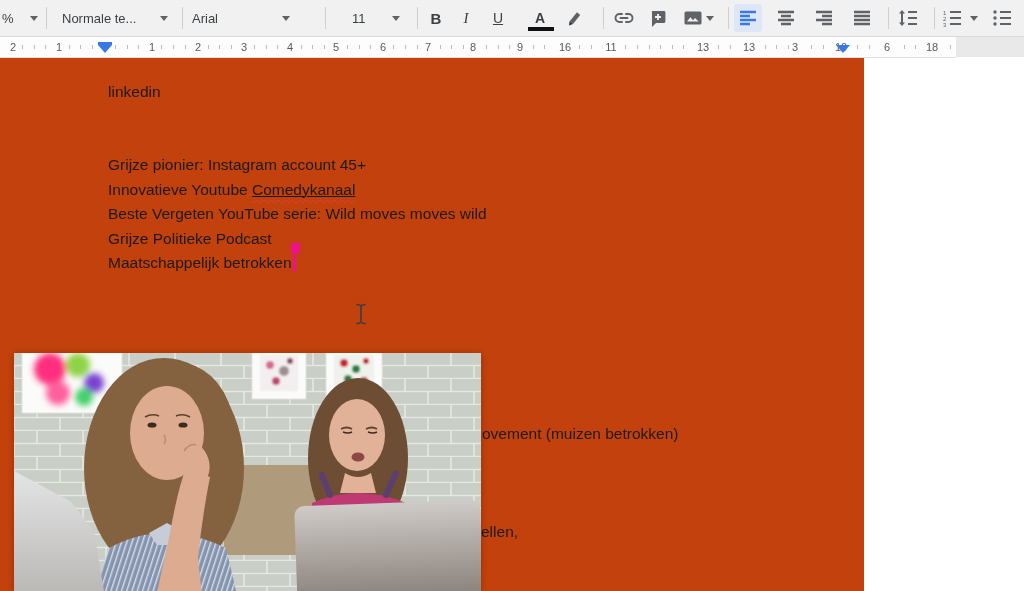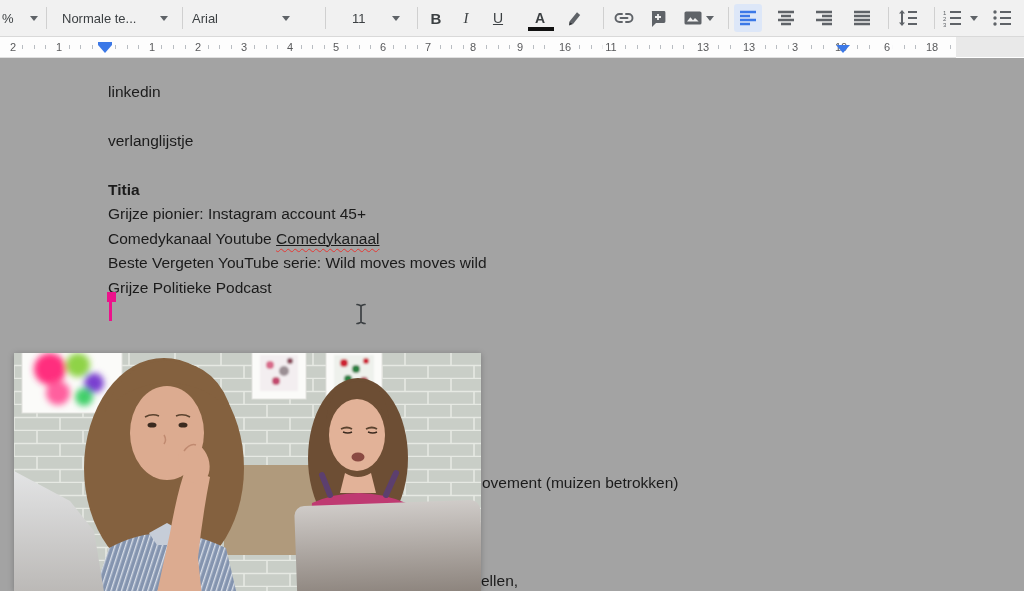--- a/index.html
+++ b/index.html
@@ -26,21 +26,21 @@
   .ruler{position:absolute;left:0;top:37px;width:1024px;height:20px;background:#e9e9e9;}
   .ruler .page-band{position:absolute;left:0;top:0;width:956px;height:20px;background:#fdfdfd;border-bottom:1px solid #e0e0e0;
      background-image:repeating-linear-gradient(to right,transparent 0px,transparent 10.6px,#b9bdc2 10.6px,#b9bdc2 11.6px);
      background-size:100% 4px;background-position:0 8px;background-repeat:no-repeat;}
   .rmark{position:absolute;top:3px;transform:translateX(-50%);font-size:11px;color:#58595b;background:#fdfdfd;padding:0 3px;line-height:14px;}
   .indent-marker{position:absolute;top:5px;width:14px;}
   .indent-marker .bar{width:14px;height:3px;background:var(--accent);margin-bottom:0;}
   .indent-marker .tri{width:0;height:0;border-left:7px solid transparent;border-right:7px solid transparent;border-top:8px solid var(--accent);}
 
   
-  .document{position:absolute;left:0;top:58px;width:1024px;height:533px;background:#a3a3a3;}
+  .document{position:absolute;left:0;top:58px;width:864px;height:533px;background:#c2410c;}
   .doc-lines{padding:22px 0 0 108px;font-size:15.5px;color:#1b1b1b;}
   .doc-line{height:24.45px;line-height:24.45px;white-space:nowrap;}
   .run.b{font-weight:700;}
   .run.u{text-decoration:underline;text-decoration-thickness:1.4px;}
   .run .sq{text-decoration:underline wavy var(--sq-red);text-decoration-thickness:1.2px;text-underline-offset:4px;}
   .collab-caret{position:relative;display:inline-block;width:3px;height:21px;background:var(--caret);vertical-align:-4px;margin-left:1px;}
   .collab-caret .flag{position:absolute;left:-2px;top:-8px;width:9px;height:10px;background:var(--caret);}
 
   
   .ibeam{position:absolute;left:353px;top:302px;z-index:9;}
@@ -199,28 +199,26 @@
     <div class="indent-marker right" id="right-indent" style="transform: translateX(-50%); top: 8px; left: 843px;">
 
       <div class="tri"></div>
     </div>
   </div>
 
   <div class="document">
     <div class="doc-lines" id="doc-lines">
         <div class="doc-line"><span class="run">linkedin</span></div>
         <div class="doc-line">&nbsp;</div>
-        <div class="doc-line"><span class="run">verlanglijstje</span></div>
-        <div class="doc-line">&nbsp;</div>
-        <div class="doc-line"><span class="run b">Titia</span></div>
+        <div class="doc-line">&nbsp;</div>
         <div class="doc-line"><span class="run">Grijze pionier: Instagram account 45+</span></div>
-        <div class="doc-line"><span class="run">Comedykanaal Youtube </span><span class="run u"><span class="sq">Comedykanaal</span></span></div>
+        <div class="doc-line"><span class="run">Innovatieve Youtube </span><span class="run u"><span class="sq">Comedykanaal</span></span></div>
         <div class="doc-line"><span class="run">Beste Vergeten YouTube serie: Wild moves moves wild</span></div>
         <div class="doc-line"><span class="run">Grijze Politieke Podcast</span></div>
-        <div class="doc-line"><span class="collab-caret"><span class="flag"></span></span></div>
+        <div class="doc-line"><span class="run">Maatschappelijk betrokken</span><span class="collab-caret"><span class="flag"></span></span></div>
         <div class="doc-line">&nbsp;</div>
         <div class="doc-line">&nbsp;</div>
         <div class="doc-line">&nbsp;</div>
         <div class="doc-line">&nbsp;</div>
         <div class="doc-line">&nbsp;</div>
         <div class="doc-line">&nbsp;</div>
         <div class="doc-line" style="padding-left: 374px;"><span class="run">ovement (muizen betrokken)</span></div>
         <div class="doc-line">&nbsp;</div>
         <div class="doc-line">&nbsp;</div>
         <div class="doc-line">&nbsp;</div>

